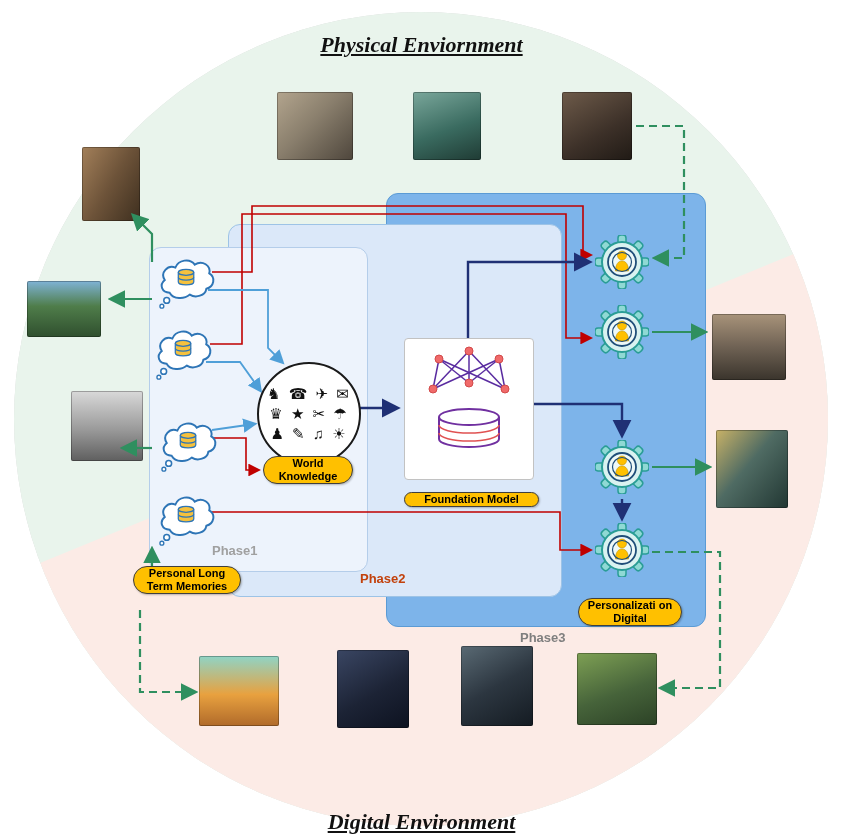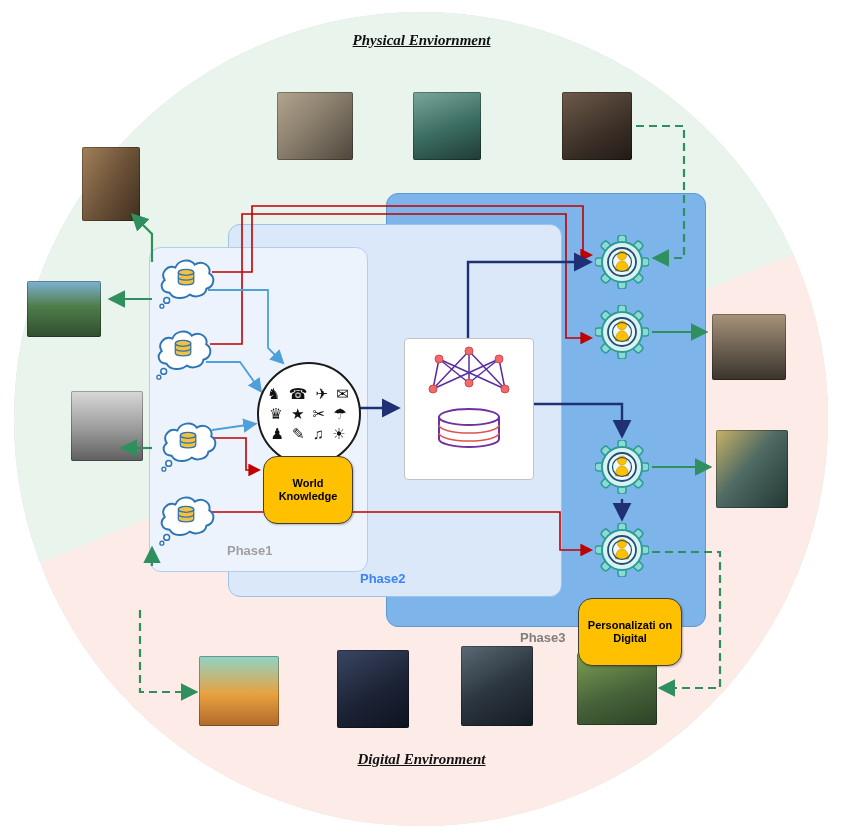--- a/index.html
+++ b/index.html
@@ -8,31 +8,31 @@
 
   
   .big-circle{position:absolute;left:14px;top:12px;width:814px;height:814px;border-radius:50%;
               overflow:hidden;z-index:0;box-shadow:0 0 0 1px #d8d8d8 inset;}
   .half-green{position:absolute;inset:0;background:#e9f4ec;}
   .half-pink{position:absolute;inset:0;background:#fcebe6;
              clip-path:polygon(0% 69%,100% 28%,100% 100%,0% 100%);}
 
   .env-title{position:absolute;left:0;right:0;text-align:center;z-index:5;
              font-family:"Liberation Serif",serif;font-style:italic;font-weight:bold;
-             font-size:15px;color:#111;text-decoration:underline;}
+             font-size:22px;color:#111;text-decoration:underline;}
   .title-physical{top:32px;}
-  .title-digital{top:751px;}
+  .title-digital{top:809px;}
 
   
   .phase{position:absolute;border-radius:12px;z-index:1;}
   .phase3{left:386px;top:193px;width:318px;height:432px;background:#7db4ea;border:1px solid #5b9bd5;}
   .phase2{left:228px;top:224px;width:332px;height:371px;background:#dbe8f9;border:1px solid #9dc3e6;}
   .phase1{left:149px;top:247px;width:217px;height:323px;background:#edf3fc;border:1px solid #b4cdea;}
-  .phase-label{position:absolute;font-weight:bold;font-size:13px;color:#3b82f6;z-index:2;}
-  .lbl-p1{left:227px;top:543px;color:#a0a0a0;text-align:center;}
+  .phase-label{position:absolute;font-weight:bold;font-size:13px;color:#c2410c;z-index:2;}
+  .lbl-p1{left:212px;top:543px;color:#a0a0a0;text-align:center;}
   .lbl-p2{left:360px;top:571px;}
   .lbl-p3{left:520px;top:630px;color:#7f7f7f;}
 
   
   .photo{position:absolute;z-index:2;border-radius:2px;box-shadow:0 0 0 1px rgba(0,0,0,.28) inset;}
   .p-elderly-reading{left:277px;top:92px;width:76px;height:68px;background:linear-gradient(135deg,#b3a58e 0%,#8a7f6d 45%,#4e463c 100%);}
   .p-surgeons{left:413px;top:92px;width:68px;height:68px;background:linear-gradient(160deg,#7aa79b 0%,#3a6b60 55%,#1f3b34 100%);}
   .p-elderly-man{left:562px;top:92px;width:70px;height:68px;background:linear-gradient(150deg,#6e5b4a 0%,#3c3028 60%,#201a15 100%);}
   .p-climber{left:82px;top:147px;width:58px;height:74px;background:linear-gradient(120deg,#a3805a 0%,#6d5339 50%,#3e2f1f 100%);}
   .p-stream{left:27px;top:281px;width:74px;height:56px;background:linear-gradient(180deg,#7fb3d6 0%,#4f7d4a 45%,#2f4f2e 100%);}
@@ -52,21 +52,21 @@
 
   .wk-circle{position:absolute;left:257px;top:362px;width:100px;height:100px;border-radius:50%;
              background:#fff;border:2px solid #1a1a1a;z-index:4;display:flex;align-items:center;
              justify-content:center;text-align:center;overflow:hidden;}
   .wk-glyphs{font-size:15px;line-height:1.35;color:#111;letter-spacing:2px;padding:6px;word-break:break-word;}
 
   .fm-box{position:absolute;left:404px;top:338px;width:128px;height:140px;background:#fff;
           border:1px solid #c2c2c2;border-radius:4px;z-index:4;}
 
   .badge{position:absolute;z-index:4;background:#ffc000;border:1.5px solid #3f3f3f;border-radius:14px;
-         font-weight:bold;font-size:11px;color:#000;text-align:center;padding:20px 6px;line-height:1.2;
+         font-weight:bold;font-size:11px;color:#000;text-align:center;padding:0 6px;line-height:1.2;
          box-shadow:1px 1px 2px rgba(0,0,0,.25);box-sizing:border-box;}
   .b-wk{left:263px;top:456px;width:90px;}
   .b-fm{left:404px;top:492px;width:135px;}
   .b-mem{left:133px;top:566px;width:108px;}
   .b-pers{left:578px;top:598px;width:104px;}
 </style>
 </head>
 <body>
 
 <div class="canvas">
@@ -289,15 +289,17 @@
         <circle r="20" fill="#d9f2f0" stroke="#2a9d96" stroke-width="2"></circle>
         <circle r="14" fill="#eef9f8" stroke="#1f4e79" stroke-width="1.8"></circle>
         <circle cy="-6.5" r="4.5" fill="#ffc000" stroke="#bf9000" stroke-width="0.6"></circle>
         <path d="M-6.5 9 C-6.5 2 -3.5 -1 0 -1 C3.5 -1 6.5 2 6.5 9 Z" fill="#ffc000" stroke="#bf9000" stroke-width="0.6"></path>
         <circle r="9.5" fill="none" stroke="#1f4e79" stroke-width="1.2"></circle>
       </g>
     </svg>
   </div>
 
   <div class="badge b-wk">World Knowledge</div>
+  <div class="badge b-fm">Foundation Model</div>
+  <div class="badge b-mem">Personal Long Term Memories</div>
   <div class="badge b-pers">Personalizati on Digital</div>
 
 </div>
 
 </body></html>

